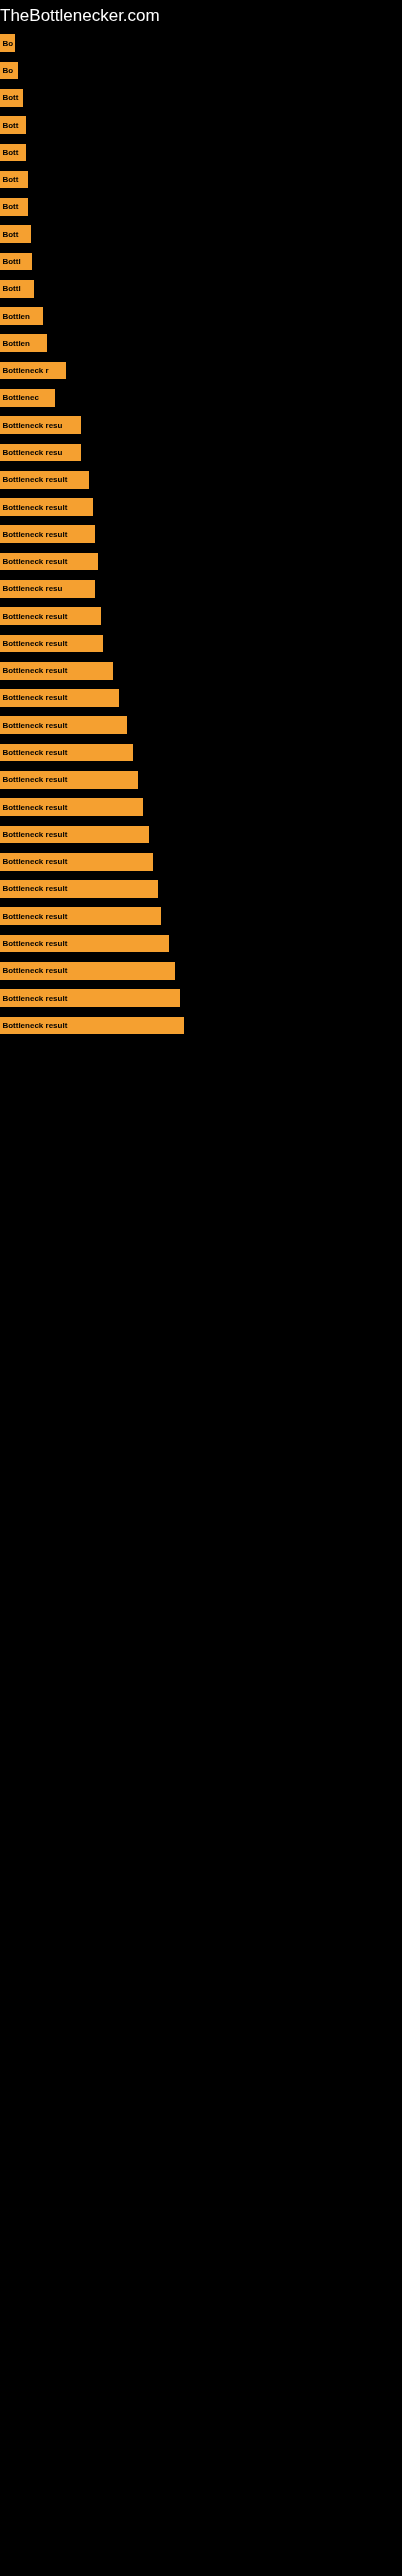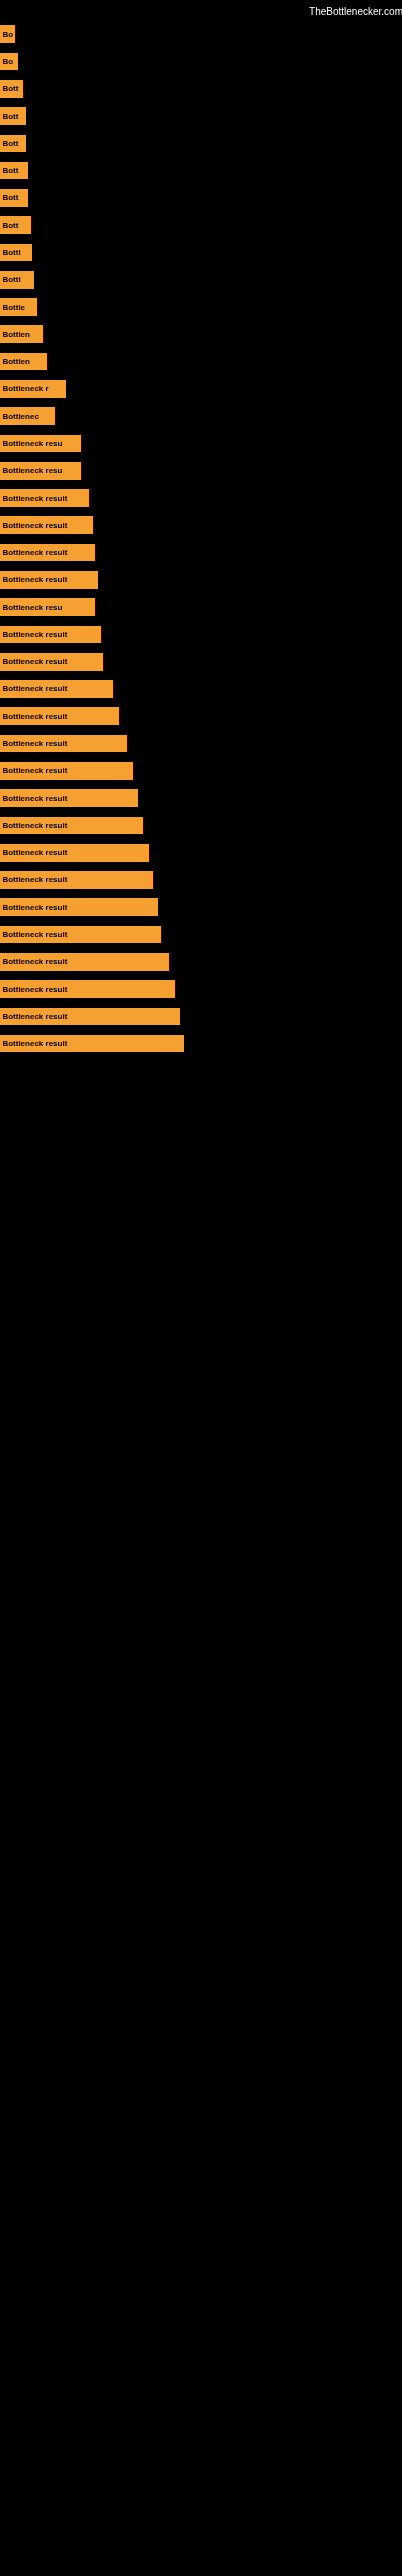--- a/index.html
+++ b/index.html
@@ -9,22 +9,22 @@
     }
     body {
       width: 403px;
       min-height: 2576px;
       background-color: #000000;
       font-family: Arial, sans-serif;
       position: relative;
     }
     .site-title {
       color: #ffffff;
-      font-size: 10px;
-      text-align: right;
+      font-size: 17px;
+      text-align: left;
       padding: 6.4px 0 3.2px 0;
       font-weight: normal;
     }
     .bar-container {
       display: flex;
       align-items: flex-start;
       margin-bottom: 0px;
       padding: 4.8px 0 4.8px 0;
     }
     .bar-label {
@@ -95,25 +95,20 @@
       <div class="bar-label" style="width: 32px;">
         <span class="bar-label-text">Bottl</span>
       </div>
     </div>
     <div class="bar-container">
       <div class="bar-label" style="width: 34px;">
         <span class="bar-label-text">Bottl</span>
       </div>
     </div>
     <div class="bar-container">
-      <div class="bar-label" style="width: 37px;">
-        <span class="bar-label-text">Bottle</span>
-      </div>
-    </div>
-    <div class="bar-container">
       <div class="bar-label" style="width: 43px;">
         <span class="bar-label-text">Bottlen</span>
       </div>
     </div>
     <div class="bar-container">
       <div class="bar-label" style="width: 47px;">
         <span class="bar-label-text">Bottlen</span>
       </div>
     </div>
     <div class="bar-container">

